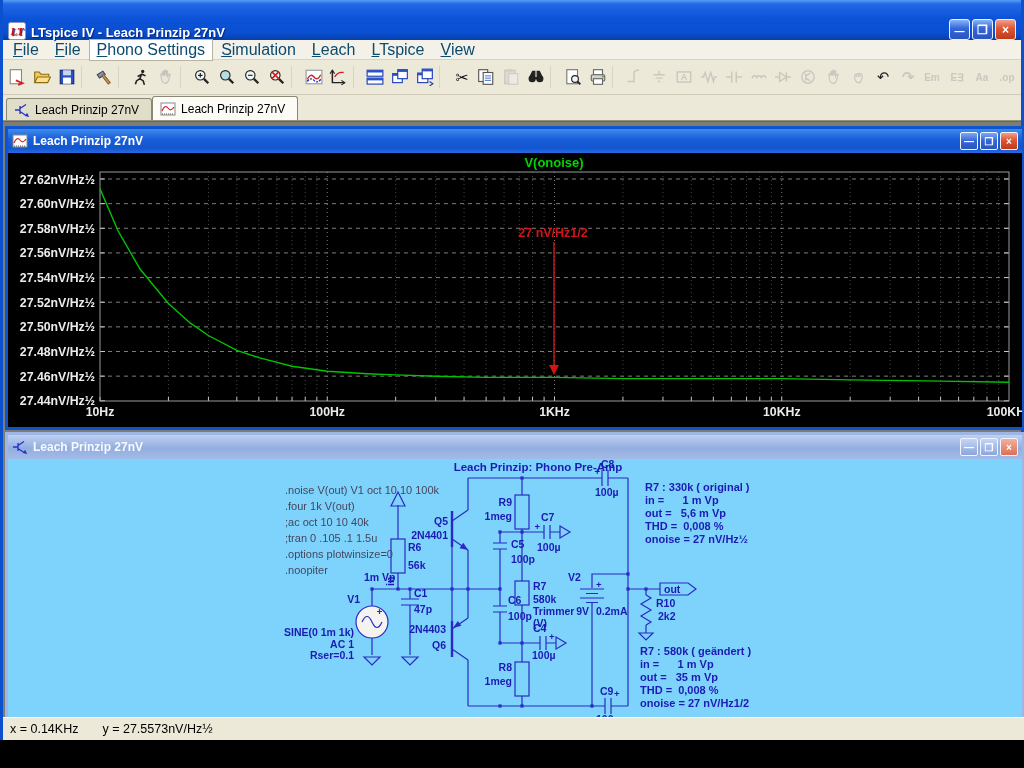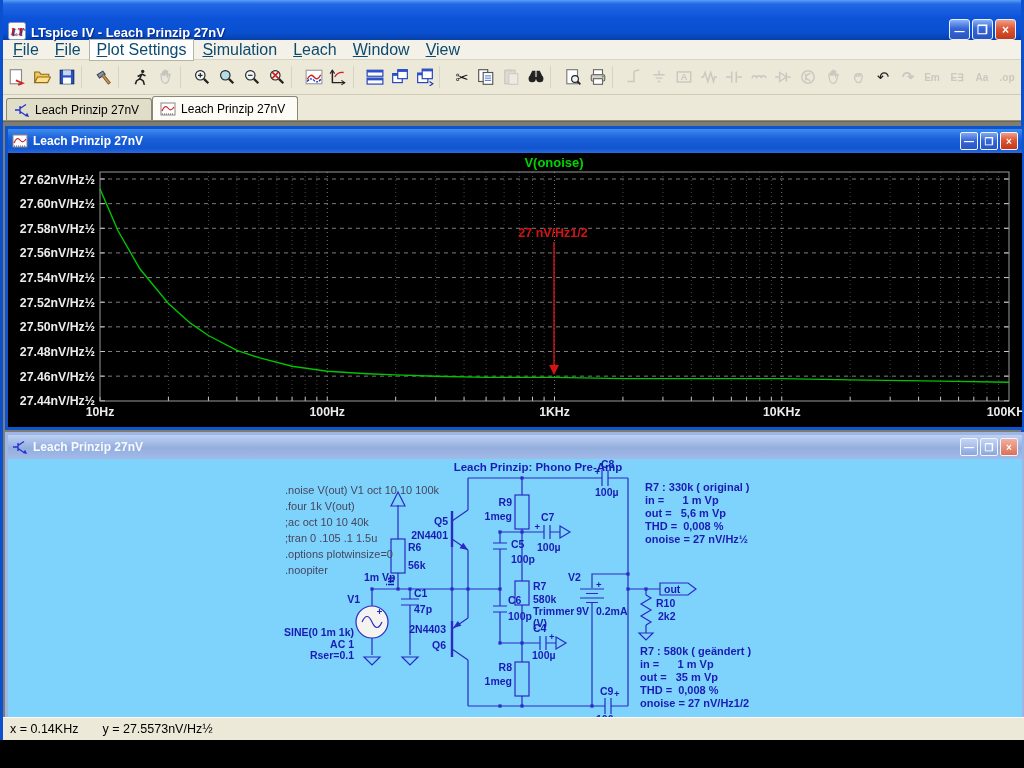--- a/index.html
+++ b/index.html
@@ -86,24 +86,24 @@
         </div>
       <div class="xpbtn close">
           <span>×</span>
         </div>
     </div>
   </div>
 
   <div class="menubar">
     <span class="menu-item">File</span>
     <span class="menu-item">File</span>
-    <span class="menu-item hl">Plot Settings</span>
+    <span class="menu-item hl">Phono Settings</span>
     <span class="menu-item">Simulation</span>
     <span class="menu-item">Leach</span>
-    <span class="menu-item">Window</span>
+    <span class="menu-item">LTspice</span>
     <span class="menu-item">View</span>
   </div>
 
   <div class="toolbar">
     <div class="tbtn">
         <svg viewBox="0 0 16 16">
           <rect x="2" y="1.5" width="10" height="12.5" fill="#fff" stroke="#888"></rect>
           <path d="M7 11 L13 13.5 L9 15" fill="none" stroke="#c22" stroke-width="1.5"></path>
         </svg>
       </div>

